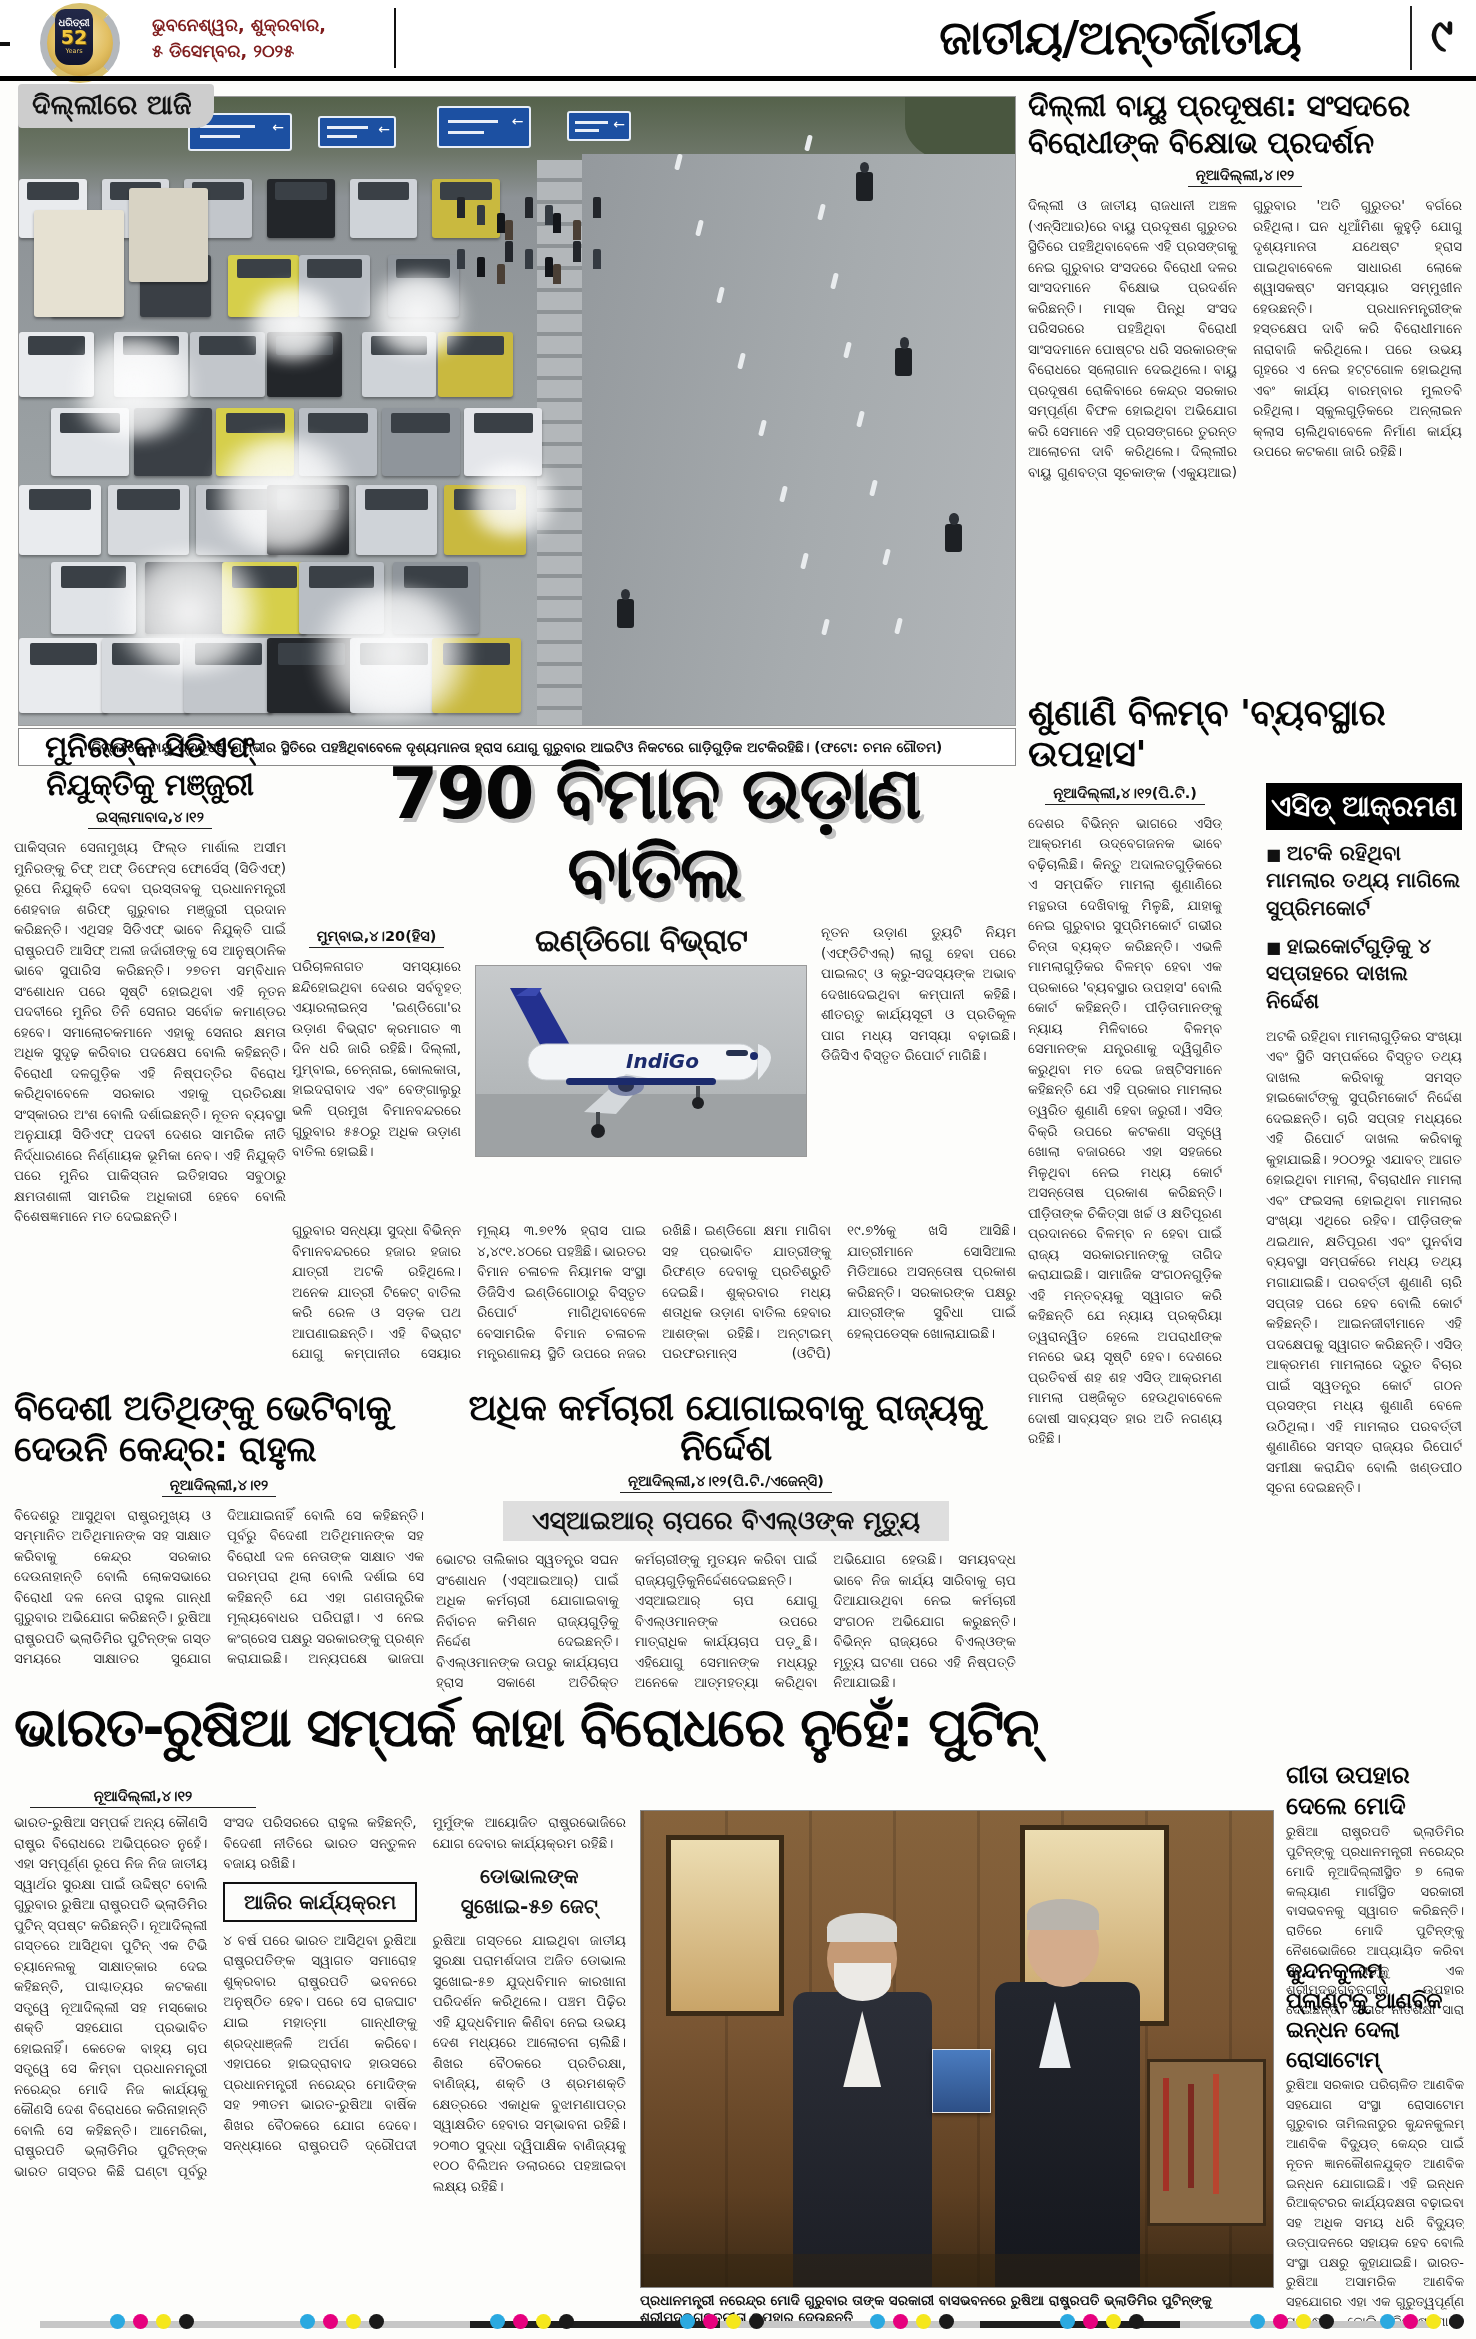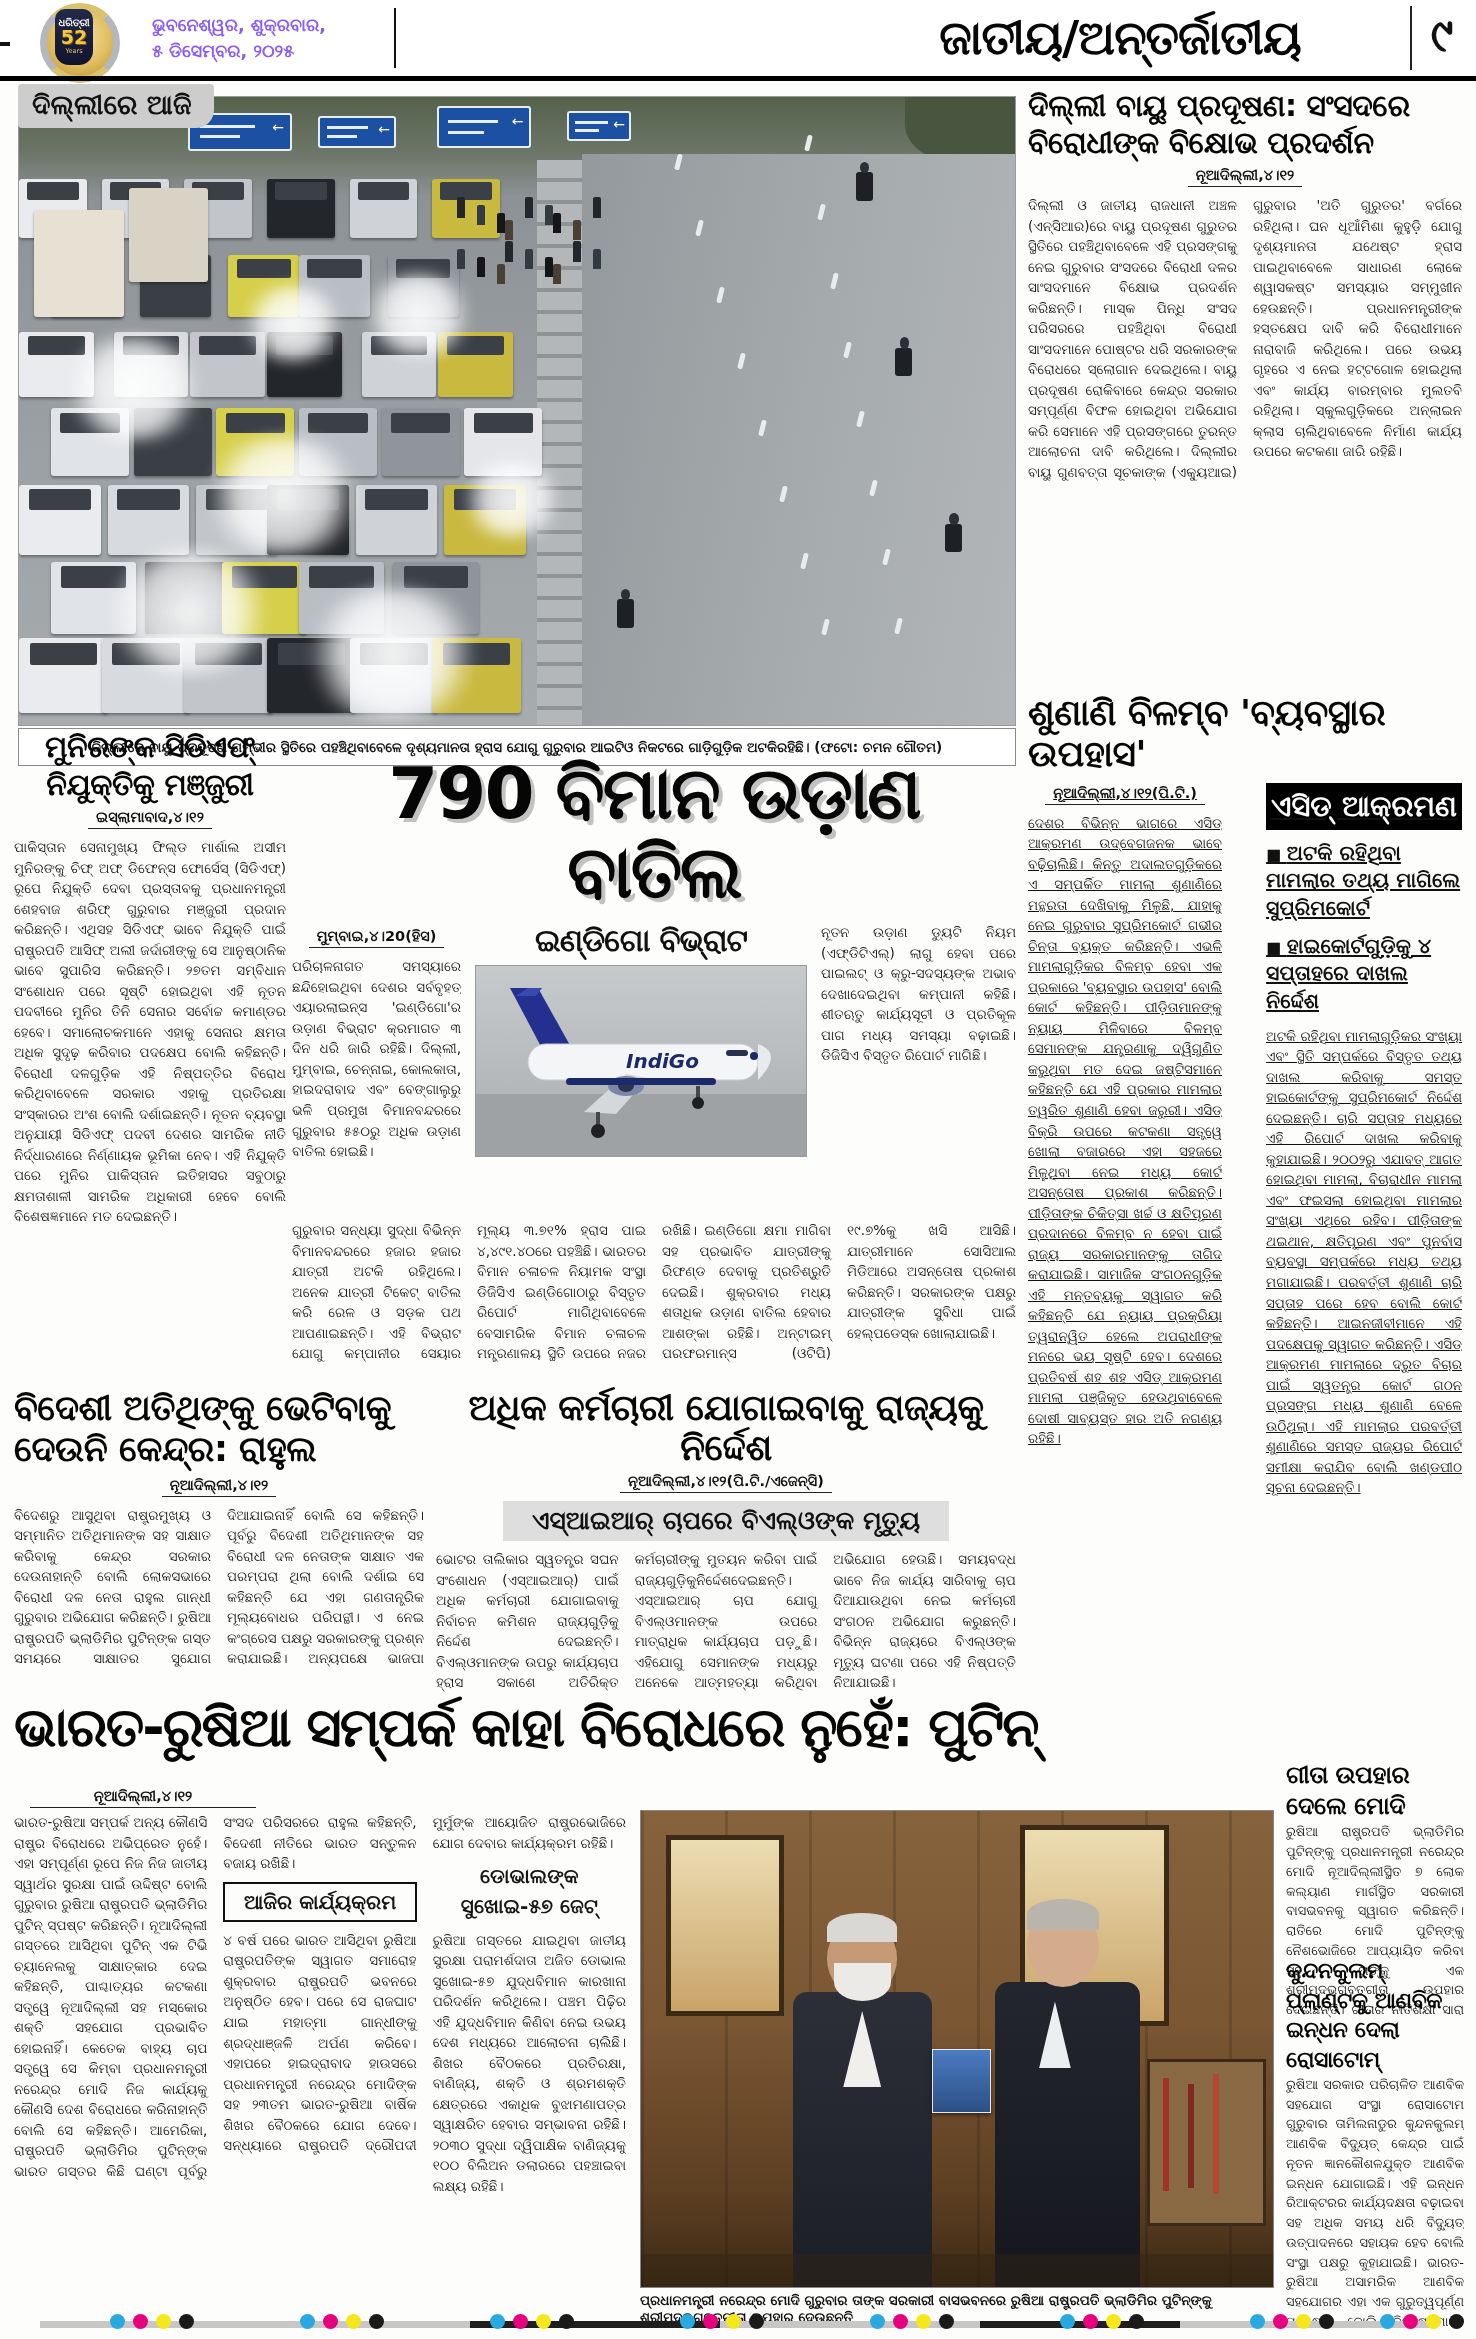--- a/index.html
+++ b/index.html
@@ -19,21 +19,21 @@
   #left-tick{left:0;top:42px;width:10px;height:4px;background:#111;}
   #logo{left:26px;top:3px;width:118px;height:72px;}
   #logo-ring{position:absolute;left:14px;top:0;width:66px;height:66px;border-radius:50%;
              border:7px solid #b4b8bc;border-top-color:#d9c270;border-bottom-color:#d9c270;
              background:radial-gradient(circle at 50% 40%,#f3e3ae 0%,#e2bf62 55%,#b98f2e 100%);}
   #logo-shield{position:absolute;left:29px;top:6px;width:38px;height:56px;border-radius:10px 10px 14px 14px;
                background:linear-gradient(#232949,#10142e);display:flex;flex-direction:column;align-items:center;justify-content:center;}
   .logo-paper{color:#fff;font-size:10px;font-weight:bold;line-height:1;}
   .logo-52{color:#f3c83e;font-size:19px;font-weight:bold;line-height:1.05;text-shadow:1px 1px 0 #7a5a10;}
   .logo-years{color:#e9c765;font-size:6.5px;line-height:1.2;}
-  #date-block{left:152px;top:12px;width:238px;font-size:17.5px;font-weight:bold;line-height:1.5;color:#8b5cf6;}
+  #date-block{left:152px;top:12px;width:238px;font-size:17.5px;font-weight:bold;line-height:1.5;color:#7f1d1d;}
   #date-sep{left:394px;top:8px;width:2px;height:60px;background:#111;}
   #section-title{left:840px;top:10px;width:560px;text-align:center;font-size:47px;font-weight:bold;letter-spacing:-1px;}
   #page-sep{left:1410px;top:6px;width:2px;height:64px;background:#222;}
   #page-num{left:1412px;top:8px;width:60px;text-align:center;font-size:46px;font-weight:bold;}
   #header-rule{left:0;top:76px;width:1476px;height:5px;background:#000;}
 
   
   #tag{left:18px;top:84px;background:#cdcdcd;border-radius:4px 4px 18px 4px;padding:5px 22px 7px 14px;
        font-size:27px;font-weight:bold;z-index:5;}
   #traffic{left:18px;top:96px;width:996px;height:628px;border:1px solid #9a9a9a;
@@ -57,21 +57,21 @@
   #treesR{position:absolute;right:0;top:0;width:11%;height:11%;background:#49563f;border-radius:0 0 0 60%;}
   #caption1{left:18px;top:728px;width:996px;height:36px;border:1px solid #8a8a8a;background:#fff;
             display:flex;align-items:center;justify-content:center;font-size:13.5px;font-weight:bold;}
 
   
   #a1{left:1028px;top:88px;width:434px;}
   #a1 .headline{font-size:30px;line-height:1.22;text-align:left;}
   #a1 .body-text{height:436px;}
   #a2{left:1028px;top:692px;width:434px;}
   #a2 .headline{font-size:36px;line-height:1.15;}
-  #a2-row{display:flex;gap:16px;margin-top:4px;text-decoration:underline;}
+  #a2-row{display:flex;gap:16px;margin-top:4px;}
   #a2-colL{width:208px;}
   #a2-colR{width:210px;margin-left:28px;}
   #acid-box{background:#000;color:#fff;text-align:center;font-size:29px;font-weight:bold;padding:6px 4px;margin:4px 0 10px;}
   .bullet{font-size:20.5px;font-weight:bold;line-height:1.35;margin-bottom:10px;}
   .bullet::before{content:"■ ";font-size:16px;}
   #a2-colL .body-text{height:880px;}
   #a2-colR .body-text{height:640px;}
   #a3{left:14px;top:728px;width:272px;}
   #a3 .headline{font-size:30px;line-height:1.25;text-align:center;}
   #a3 .body-text{height:508px;}

